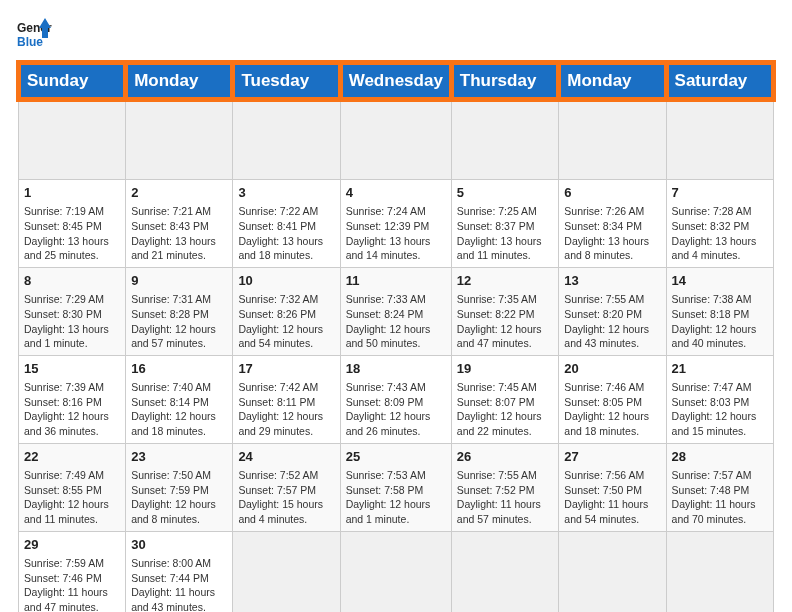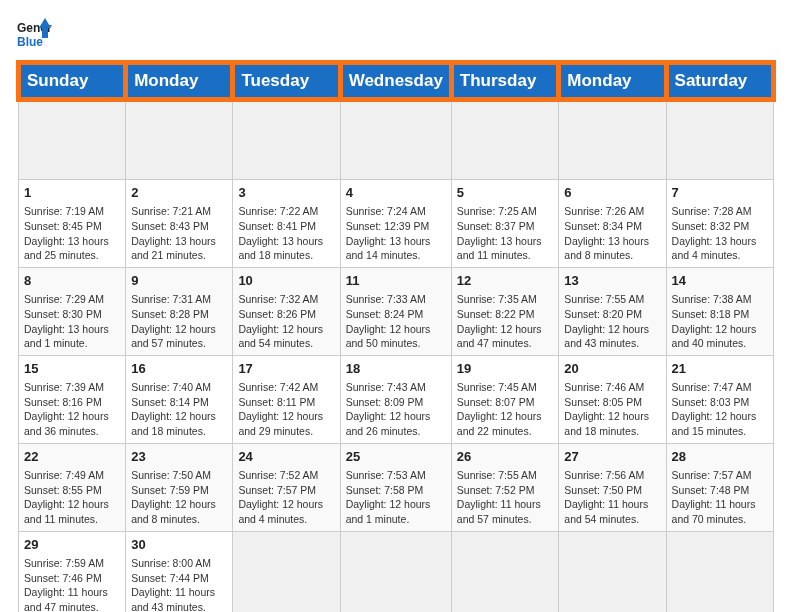--- a/index.html
+++ b/index.html
@@ -258,21 +258,21 @@
         <td>
           <span class="day-num">23</span>
           <div>Sunrise: 7:50 AM</div>
           <div>Sunset: 7:59 PM</div>
           <div>Daylight: 12 hours and 8 minutes.</div>
         </td>
         <td>
           <span class="day-num">24</span>
           <div>Sunrise: 7:52 AM</div>
           <div>Sunset: 7:57 PM</div>
-          <div>Daylight: 12 hours and 4 minutes.</div>
+          <div>Daylight: 15 hours and 4 minutes.</div>
         </td>
         <td>
           <span class="day-num">25</span>
           <div>Sunrise: 7:53 AM</div>
           <div>Sunset: 7:58 PM</div>
           <div>Daylight: 12 hours and 1 minute.</div>
         </td>
         <td>
           <span class="day-num">26</span>
           <div>Sunrise: 7:55 AM</div>

